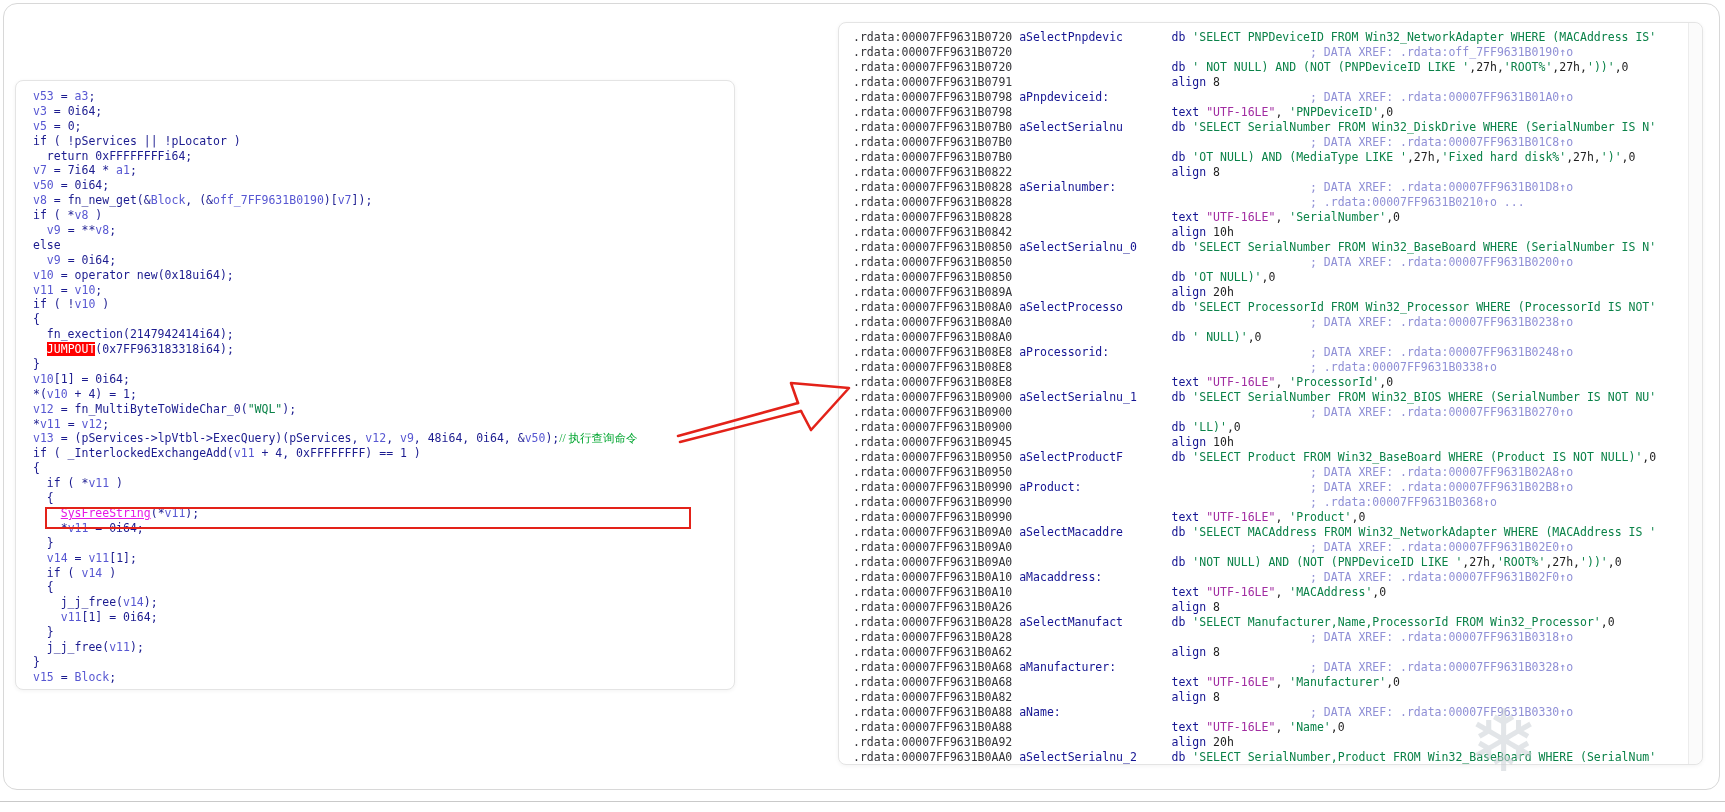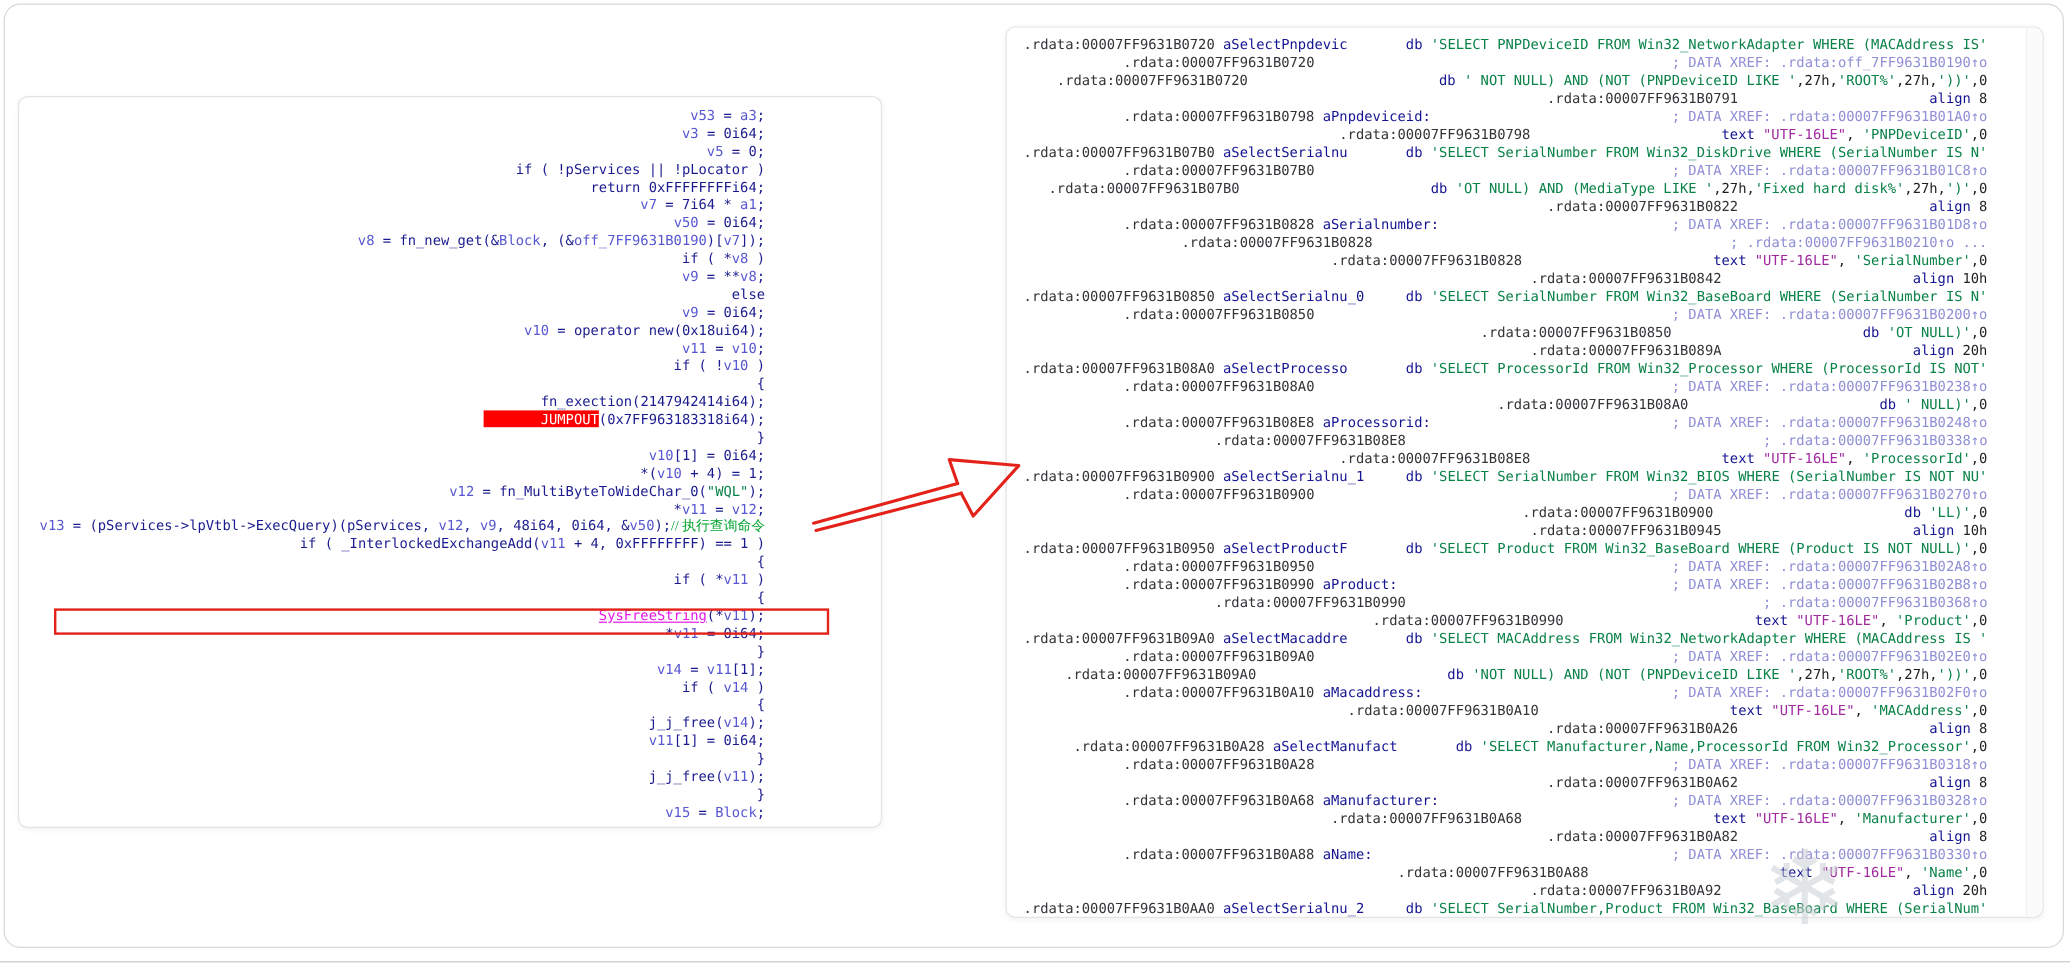--- a/index.html
+++ b/index.html
@@ -2,34 +2,34 @@
 <html style="--accent-red: #e32219; --c-code: #1b1b8f; --c-var: #5757d2; --c-str: #0a8248; --c-com: #00a52f; --c-mag: #e619e6; --c-jump-bg: #ff0000; --c-jump-fg: #ffffff; --c-addr: #333338; --c-lbl: #141492; --c-num: #1f1f1f; --c-xref: #8f8fd6; --c-utf: #a12ca1;"><head>
 <meta charset="utf-8">
 <style>
   html,body{margin:0;padding:0;width:1725px;height:812px;background:#fff;overflow:hidden;
     font-family:"DejaVu Sans Mono","Liberation Mono",monospace;}
   .stage{position:relative;width:1725px;height:812px;background:#fff;}
   .outer-frame{position:absolute;left:3px;top:3px;width:1715px;height:785px;
     border:1px solid #d8d8d8;border-radius:14px;background:#fff;}
   .bottom-line{position:absolute;left:0;top:801px;width:1725px;height:1px;background:#c9c9c9;}
   .card{position:absolute;background:#fff;border:1px solid #e4e4e4;border-radius:8px;
-    box-shadow:0 1px 4px rgba(0,0,0,0.05);overflow:hidden;text-align:right;}
+    box-shadow:0 1px 4px rgba(0,0,0,0.05);overflow:hidden;}
   .left-card{left:15px;top:80px;width:718px;height:608px;}
   .right-card{left:838px;top:22px;width:863px;height:741px;}
   .code{position:absolute;white-space:pre;font-size:11.5px;}
   .lp-code{left:17px;top:8px;line-height:14.9px;color:var(--c-code);}
   .rp-code{left:14px;top:7px;line-height:15px;color:var(--c-num);}
   .cl{white-space:pre;}
   .lp-code .cl{height:14.9px;}
   .rp-code .cl{height:15px;}
   .t-v{color:var(--c-var);}
   .t-s{color:var(--c-str);}
   .t-c{color:var(--c-com);font-family:Liberation Serif, serif;}
   .t-m{color:var(--c-mag);text-decoration:underline;}
-  .t-j{background:var(--c-jump-bg);color:var(--c-jump-fg);padding-left:48px;}
+  .t-j{background:var(--c-jump-bg);color:var(--c-jump-fg);}
   .t-a{color:var(--c-addr);}
   .t-l,.t-d{color:var(--c-lbl);}
   .t-n{color:var(--c-num);}
   .t-x{color:var(--c-xref);}
   .t-q{color:var(--c-utf);}
   .hl-box{position:absolute;left:29px;top:426px;width:646px;height:22px;
     border:2px solid var(--accent-red);box-sizing:border-box;background:transparent;pointer-events:none;z-index:5;}
   .arrow{position:absolute;left:670px;top:372px;width:186px;height:80px;color:var(--accent-red);z-index:6;}
   .scrollbar{position:absolute;right:0;top:0;bottom:0;width:13px;background:#fbfbfb;
     border-left:1px solid #ececec;border-radius:0 8px 8px 0;}

